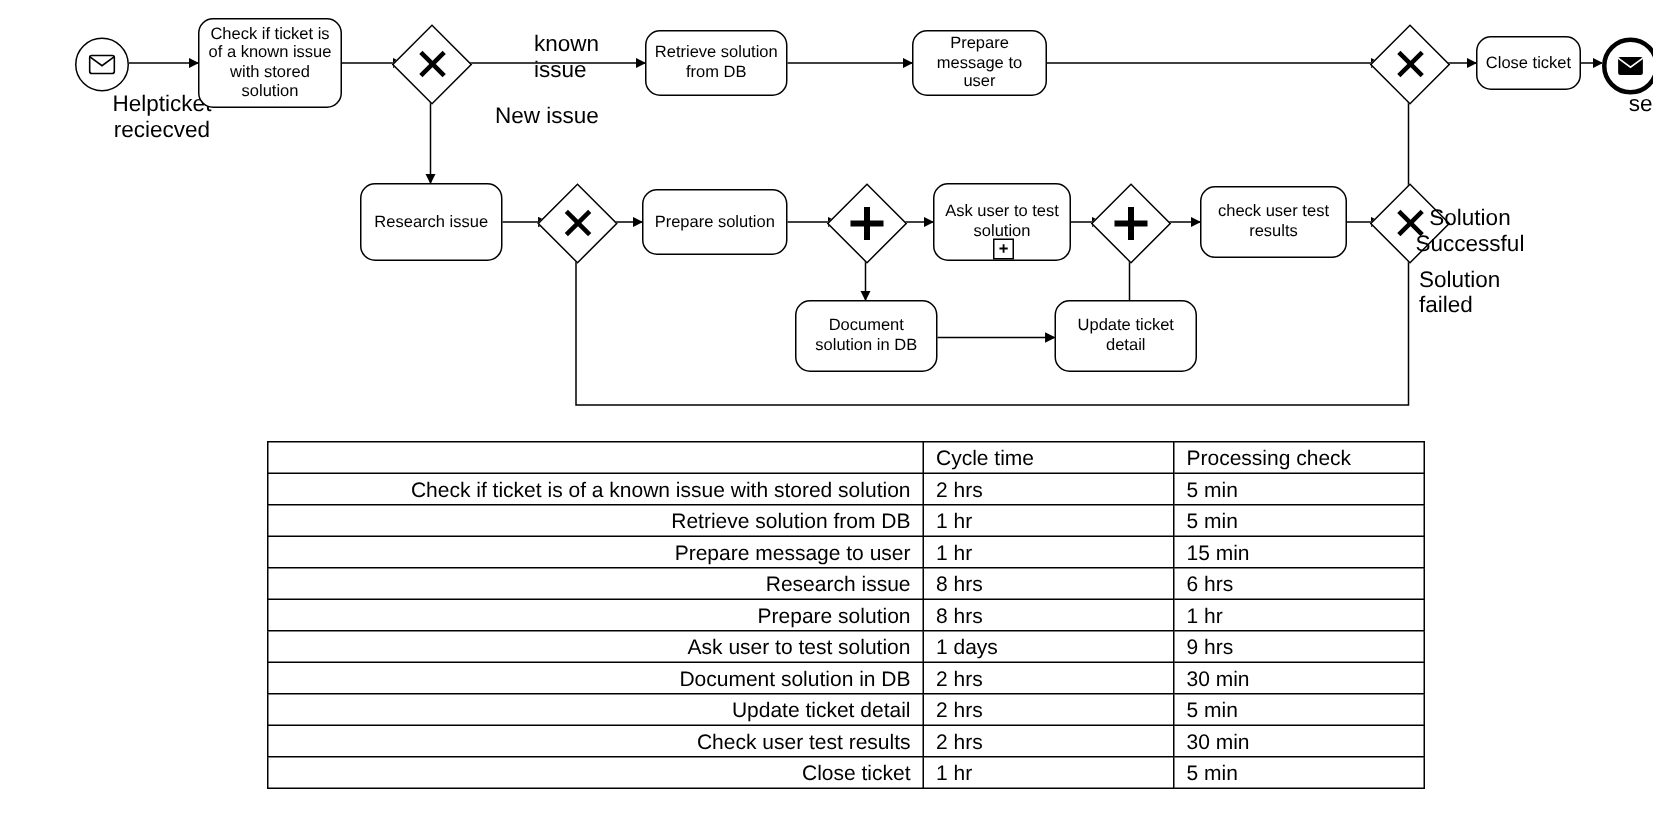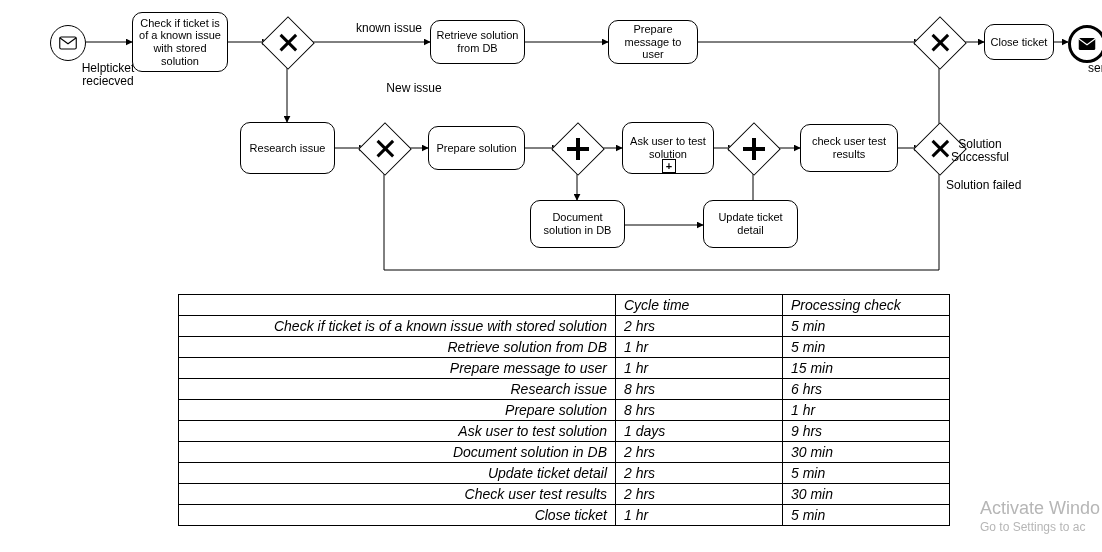--- a/index.html
+++ b/index.html
@@ -20,23 +20,23 @@
   .gateway-parallel::after  { width:4px; height:22px; top:7px; left:16px; transform:rotate(-45deg); }
   .gateway-exclusive::before, .gateway-exclusive::after { content:""; position:absolute; background:#000; width:22px; height:3px; top:16px; left:7px; }
   .gateway-exclusive::before { transform:rotate(0deg); }
   .gateway-exclusive::after  { transform:rotate(90deg); }
   .event {
     position:absolute; width:34px; height:34px; border:1px solid #000; border-radius:50%; background:#fff;
     display:flex; align-items:center; justify-content:center;
   }
   .event.end { border-width:3px; width:32px; height:32px; }
   .event svg { width:18px; height:14px; }
-  .label { position:absolute; font-size:12px; text-align:center; line-height:1.1; width:80px;padding-left:40px; }
+  .label { position:absolute; font-size:15px; text-align:center; line-height:1.1; width:80px;padding-left:40px; }
   
-  .time-table { position:absolute; border-collapse:collapse; font-size:14px;font-style:italic; }
+  .time-table { position:absolute; border-collapse:collapse; font-size:14px; }
   .time-table td, .time-table th { border:1px solid #000; padding:2px 8px; }
   .time-table td.task-name { text-align:right; width:420px; }
   .time-table td.val, .time-table th.val { text-align:left; width:150px; }
   .time-table th { font-weight:400; }
   .watermark { position:absolute; color:#b6b6b6; font-size:18px; line-height:1.2; }
   .subproc-marker { position:absolute; width:12px; height:12px; border:1px solid #000; display:flex;align-items:center;justify-content:center;font-size:11px;line-height:1;font-weight:bold; }
   
   svg.flow { position:absolute; top:0; left:0; width:1102px; height:552px; pointer-events:none; }
 </style>
 </head>
@@ -137,21 +137,21 @@
     </div>
 
   <div class="gateway gateway-exclusive" style="left:269px; top:24px;"></div>
   <div class="gateway gateway-exclusive" style="left:921px; top:24px;"></div>
   <div class="gateway gateway-exclusive" style="left:366px; top:130px;"></div>
   <div class="gateway gateway-parallel" style="left:559px; top:130px;"></div>
   <div class="gateway gateway-parallel" style="left:735px; top:130px;"></div>
   <div class="gateway gateway-exclusive" style="left:921px; top:130px;"></div>
 
   <div class="label" style="left:316px; top:22px; text-align:left;">known issue</div>
-  <div class="label" style="left:290px; top:82px; text-align:center;margin-left:44px;">New issue</div>
+  <div class="label" style="left:290px; top:70px; text-align:left;">New issue</div>
   <div class="label" style="left:900px; top:91px;margin-top:47px;">Solution Successful</div>
   <div class="label" style="left:906px; top:179px; text-align:left;">Solution failed</div>
 
   <table class="time-table" style="left:178px; top:294px;">
     <thead>
       <tr>
         <th class="task-name"></th>
         <th class="val">Cycle time</th>
         <th class="val">Processing check</th>
       </tr>
@@ -203,18 +203,14 @@
           <td class="val">30 min</td>
         </tr>
       <tr>
           <td class="task-name">Close ticket</td>
           <td class="val">1 hr</td>
           <td class="val">5 min</td>
         </tr>
     </tbody>
   </table>
 
-  <div class="watermark" style="left:980px; top:498px;">
-    <div>Activate Windo</div>
-    <div style="font-size:12px;">Go to Settings to ac</div>
-  </div>
 
 </div>
 
 </body></html>

